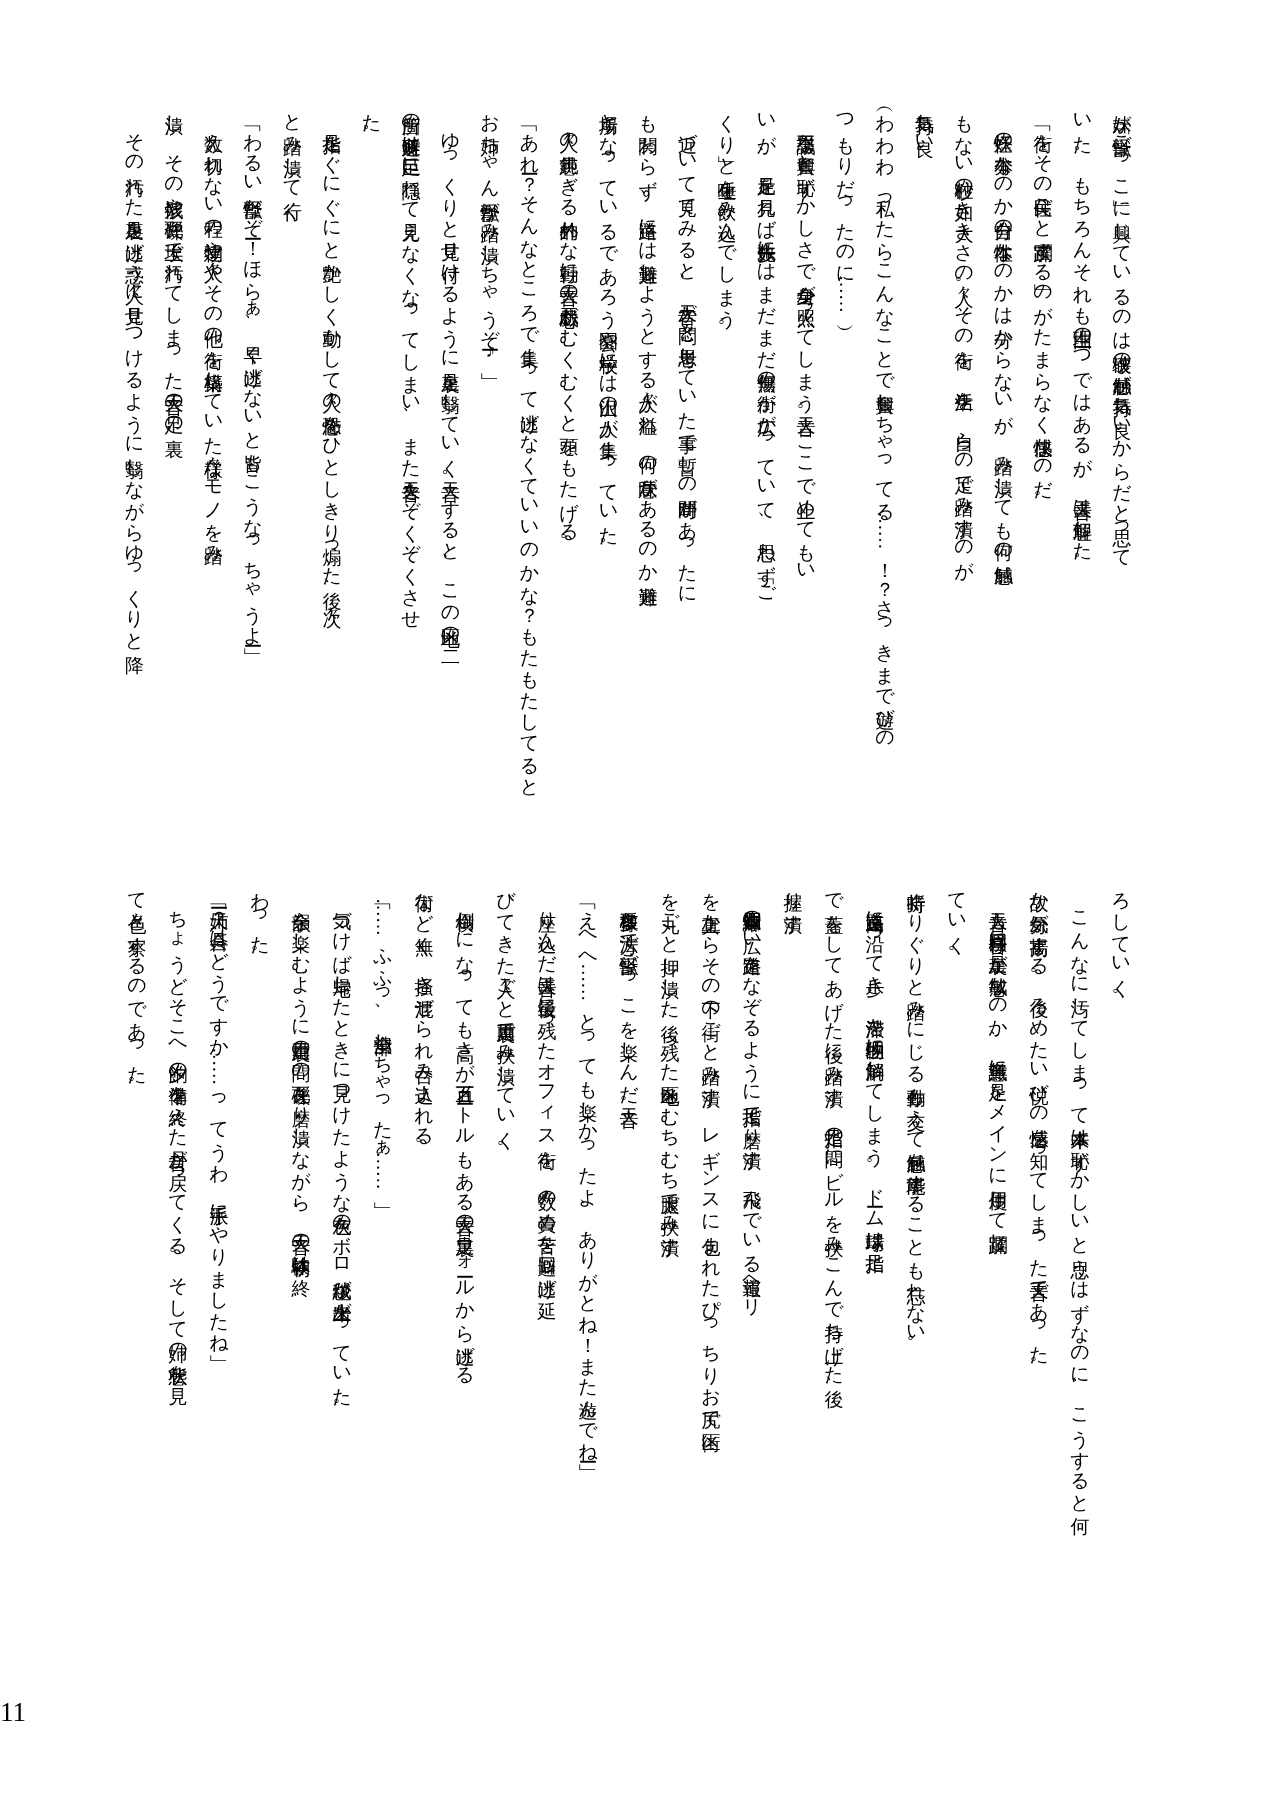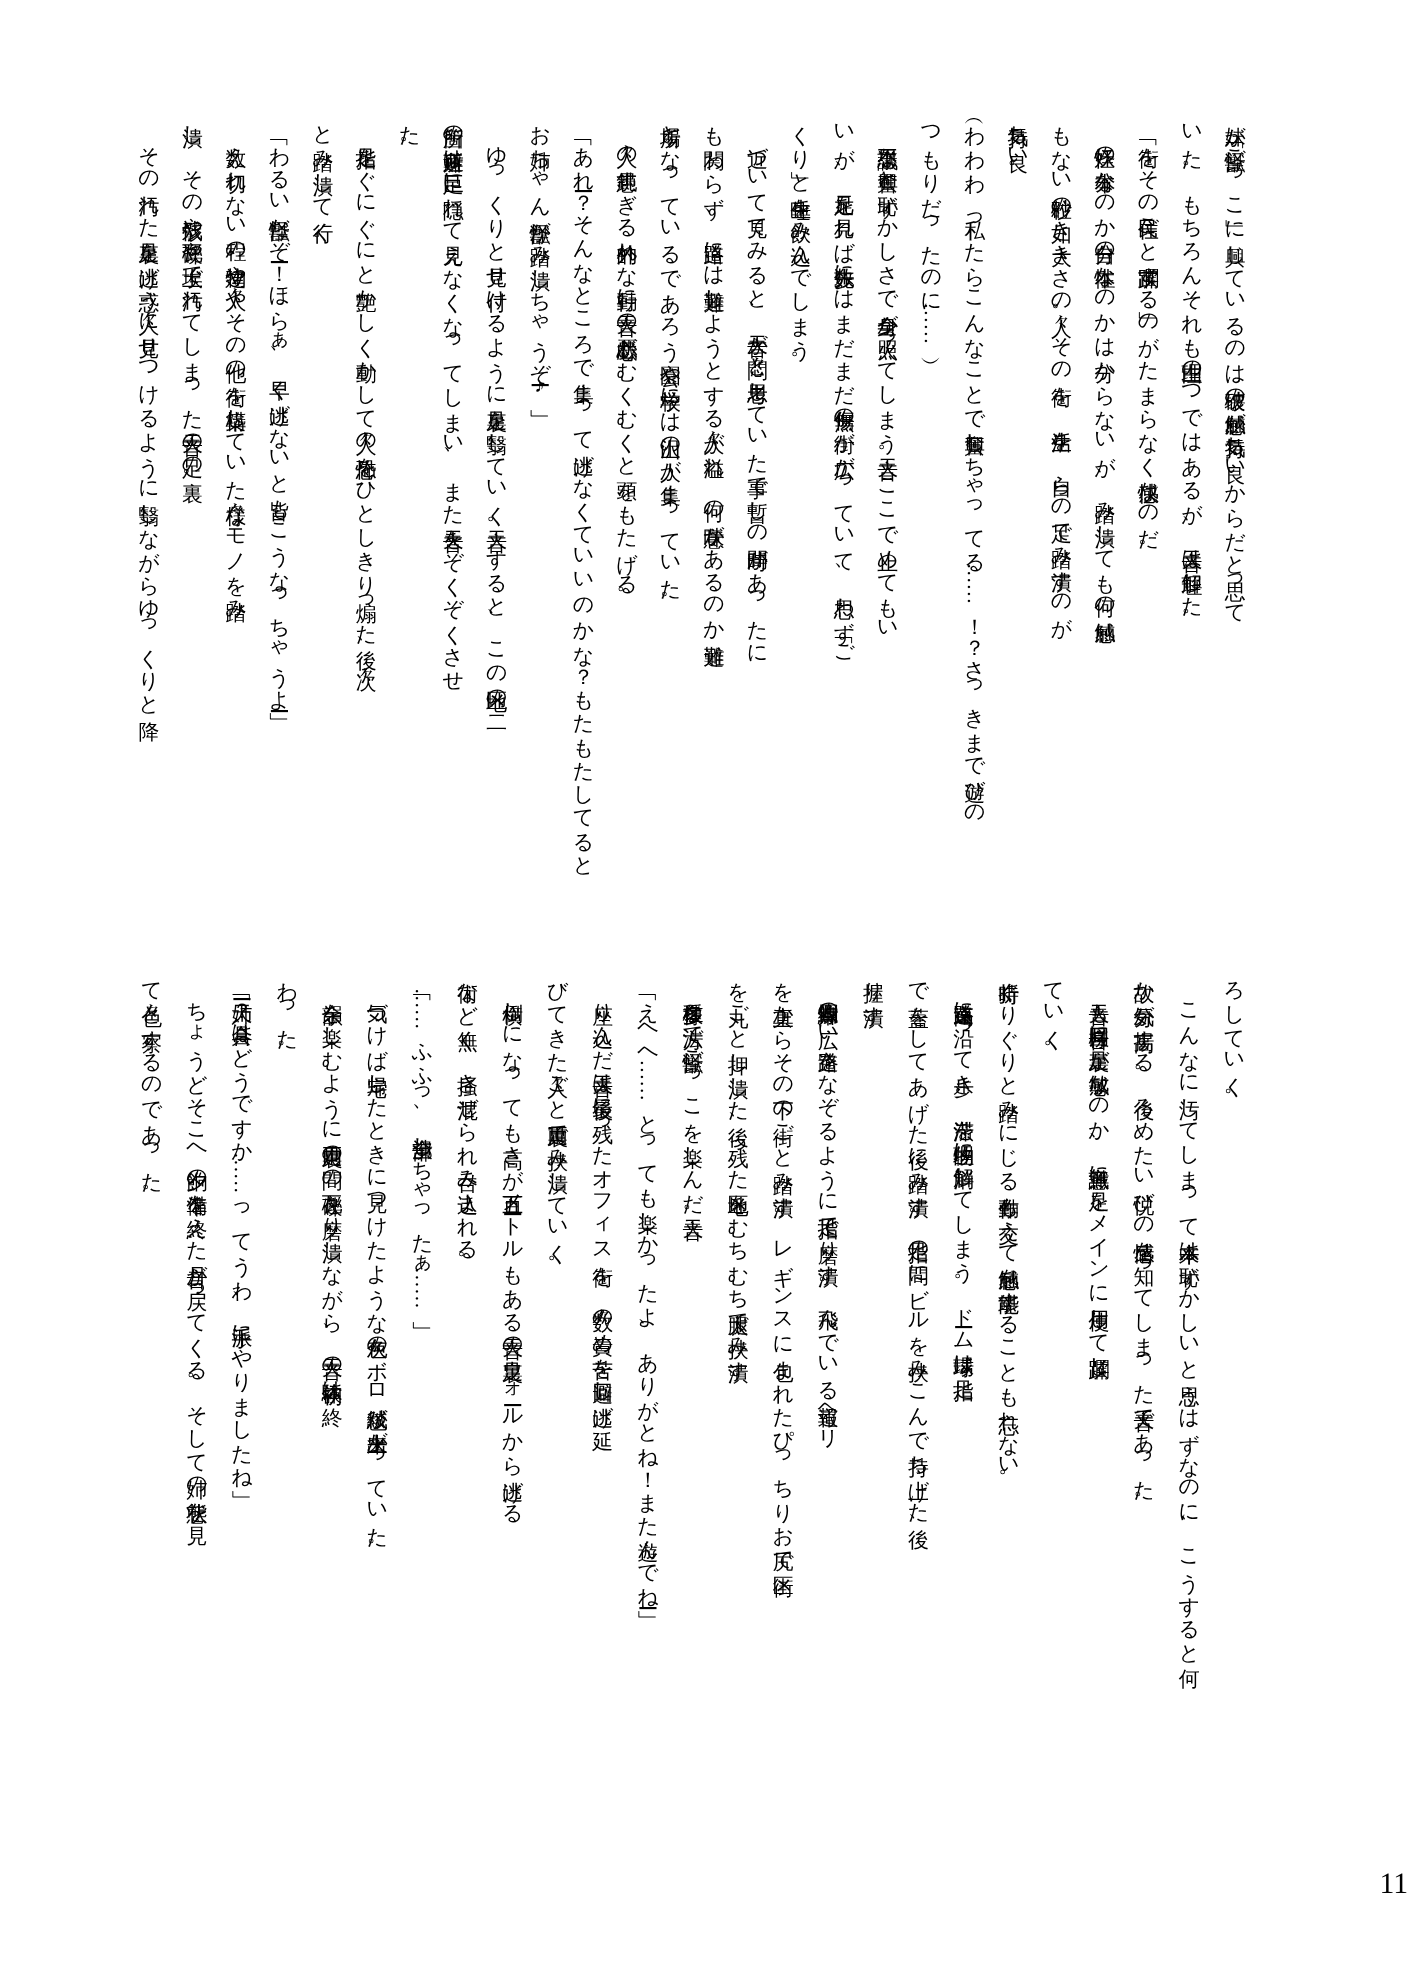--- a/index.html
+++ b/index.html
@@ -17,21 +17,21 @@
     margin:0;padding:0;white-space:nowrap;
     font-size:19px;letter-spacing:0;
   }
   #top-block{top:101px;height:672px;}
   #top-block p{line-height:39.5px;}
   #bottom-block{top:879px;height:672px;}
   #bottom-block p{line-height:41px;}
   .text-block p.indent{text-indent:19px;}
   .page-number{
     position:absolute;top:1697px;left:0;width:100%;
-    text-align:right;font-size:27px;
+    text-align:left;font-size:27px;
   }
 </style>
 </head>
 <body>
 
 <section id="top-block" class="text-block">
 
 <p class="col">妹が「怪獣ごっこ」に興じているのは破壊の感触が気持ち良いからだと思って</p>
     <p class="col">いた。もちろんそれも理由の一つではあるが、天音は理解した。</p>
     <p class="col indent">「街をその住民ごと蹂躙する」のがたまらなく快感なのだ。</p>

